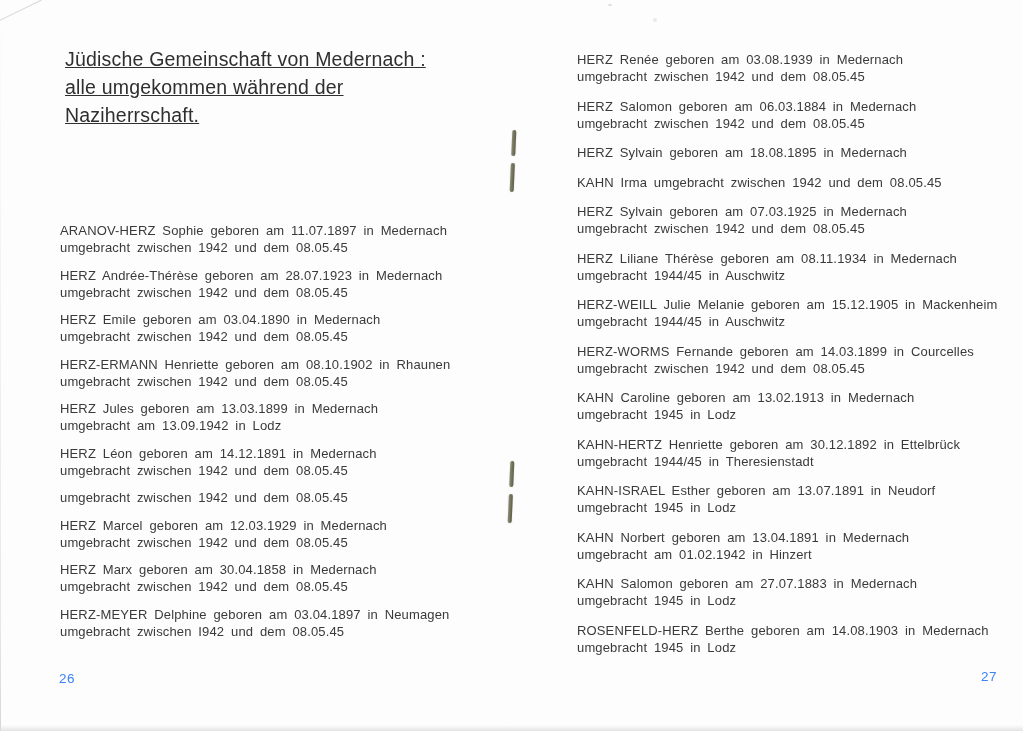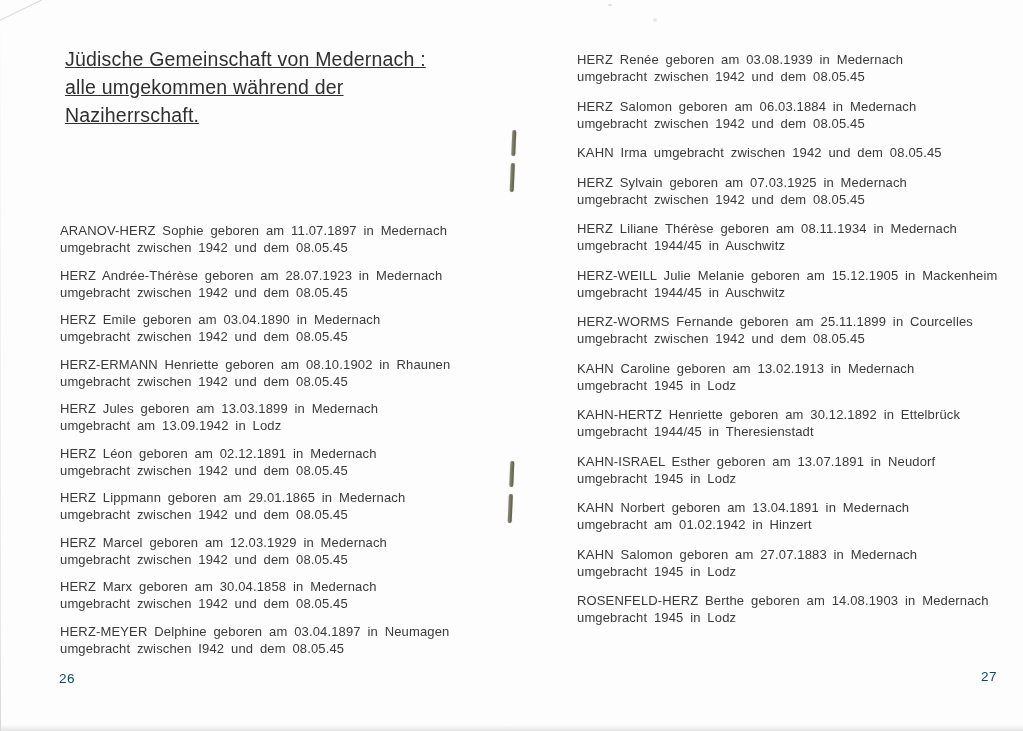--- a/index.html
+++ b/index.html
@@ -80,21 +80,21 @@
   }
   .entries.left-col{left:60px;top:222px;width:440px;}
   .entries.right-col{left:577px;top:51px;width:430px;}
   .entries.left-col .entry{margin-bottom:10.5px;}
   .entries.right-col .entry{margin-bottom:12.5px;}
   .entry-line{white-space:nowrap;}
   .page-number{
     position:absolute;
     font-size:13.5px;
     letter-spacing:.4px;
-    color:#0c4a6e;
+    color:#3b82f6;
   }
   .page-number.left{left:59px;top:671px;}
   .page-number.right{left:981px;top:669px;}
 </style>
 </head>
 <body>
 
 <div class="stage">
 
   <div class="corner-line"></div>
@@ -134,25 +134,24 @@
       </div>
       <div class="entry">
         <div class="entry-line">HERZ-ERMANN Henriette geboren am 08.10.1902 in Rhaunen</div>
         <div class="entry-line">umgebracht zwischen 1942 und dem 08.05.45</div>
       </div>
       <div class="entry">
         <div class="entry-line">HERZ Jules geboren am 13.03.1899 in Medernach</div>
         <div class="entry-line">umgebracht am 13.09.1942 in Lodz</div>
       </div>
       <div class="entry">
-        <div class="entry-line">HERZ Léon geboren am 02.12.1891 in Medernach</div>
-        <div class="entry-line">umgebracht zwischen 1942 und dem 08.05.45</div>
-      </div>
-      <div class="entry">
-        <div class="entry-line">HERZ Lippmann geboren am 29.01.1865 in Medernach</div>
+        <div class="entry-line">HERZ Léon geboren am 14.12.1891 in Medernach</div>
+        <div class="entry-line">umgebracht zwischen 1942 und dem 08.05.45</div>
+      </div>
+      <div class="entry">
         <div class="entry-line">umgebracht zwischen 1942 und dem 08.05.45</div>
       </div>
       <div class="entry">
         <div class="entry-line">HERZ Marcel geboren am 12.03.1929 in Medernach</div>
         <div class="entry-line">umgebracht zwischen 1942 und dem 08.05.45</div>
       </div>
       <div class="entry">
         <div class="entry-line">HERZ Marx geboren am 30.04.1858 in Medernach</div>
         <div class="entry-line">umgebracht zwischen 1942 und dem 08.05.45</div>
       </div>
@@ -166,36 +165,39 @@
   <div class="entries right-col">
       <div class="entry">
         <div class="entry-line">HERZ Renée geboren am 03.08.1939 in Medernach</div>
         <div class="entry-line">umgebracht zwischen 1942 und dem 08.05.45</div>
       </div>
       <div class="entry">
         <div class="entry-line">HERZ Salomon geboren am 06.03.1884 in Medernach</div>
         <div class="entry-line">umgebracht zwischen 1942 und dem 08.05.45</div>
       </div>
       <div class="entry">
+        <div class="entry-line">HERZ Sylvain geboren am 18.08.1895 in Medernach</div>
+      </div>
+      <div class="entry">
         <div class="entry-line">KAHN Irma umgebracht zwischen 1942 und dem 08.05.45</div>
       </div>
       <div class="entry">
         <div class="entry-line">HERZ Sylvain geboren am 07.03.1925 in Medernach</div>
         <div class="entry-line">umgebracht zwischen 1942 und dem 08.05.45</div>
       </div>
       <div class="entry">
         <div class="entry-line">HERZ Liliane Thérèse geboren am 08.11.1934 in Medernach</div>
         <div class="entry-line">umgebracht 1944/45 in Auschwitz</div>
       </div>
       <div class="entry">
         <div class="entry-line">HERZ-WEILL Julie Melanie geboren am 15.12.1905 in Mackenheim</div>
         <div class="entry-line">umgebracht 1944/45 in Auschwitz</div>
       </div>
       <div class="entry">
-        <div class="entry-line">HERZ-WORMS Fernande geboren am 25.11.1899 in Courcelles</div>
+        <div class="entry-line">HERZ-WORMS Fernande geboren am 14.03.1899 in Courcelles</div>
         <div class="entry-line">umgebracht zwischen 1942 und dem 08.05.45</div>
       </div>
       <div class="entry">
         <div class="entry-line">KAHN Caroline geboren am 13.02.1913 in Medernach</div>
         <div class="entry-line">umgebracht 1945 in Lodz</div>
       </div>
       <div class="entry">
         <div class="entry-line">KAHN-HERTZ Henriette geboren am 30.12.1892 in Ettelbrück</div>
         <div class="entry-line">umgebracht 1944/45 in Theresienstadt</div>
       </div>

